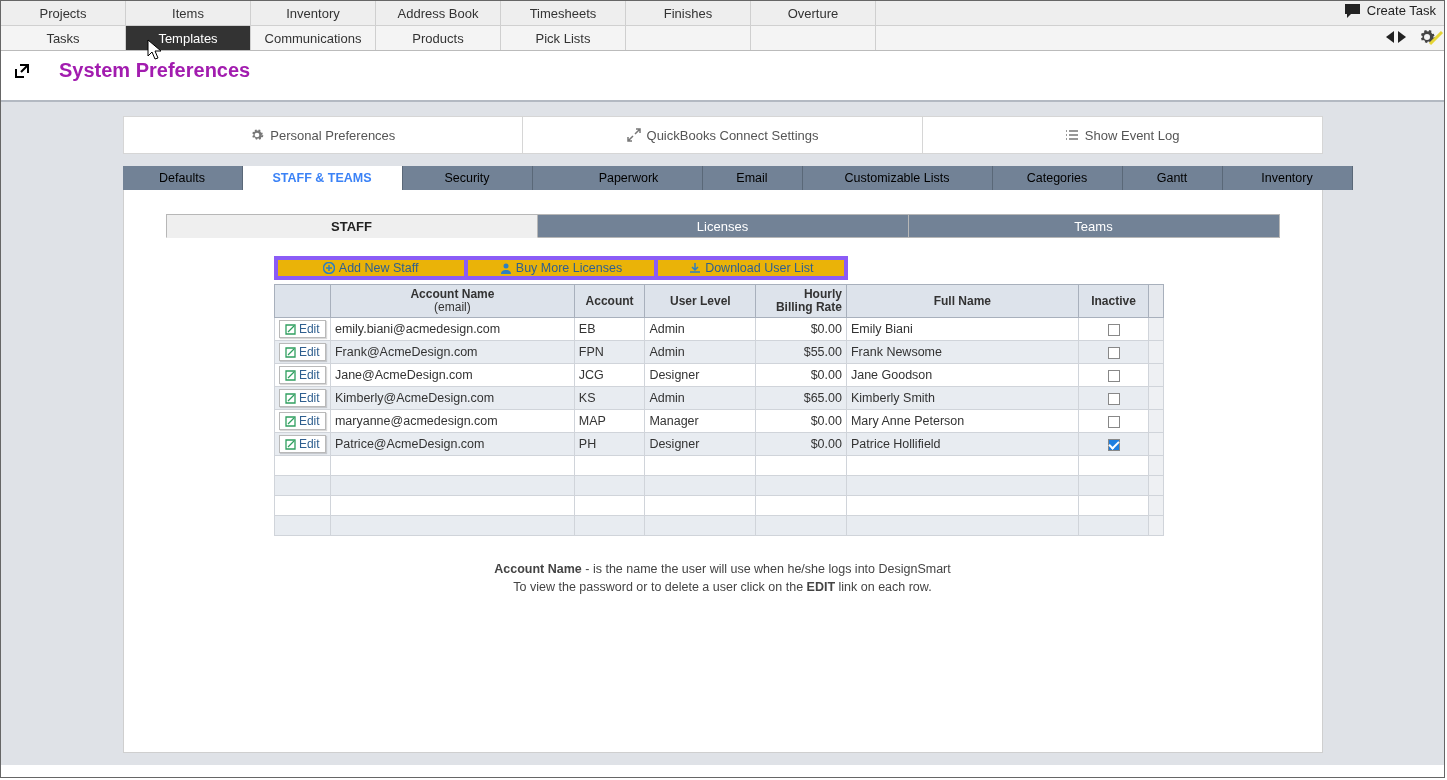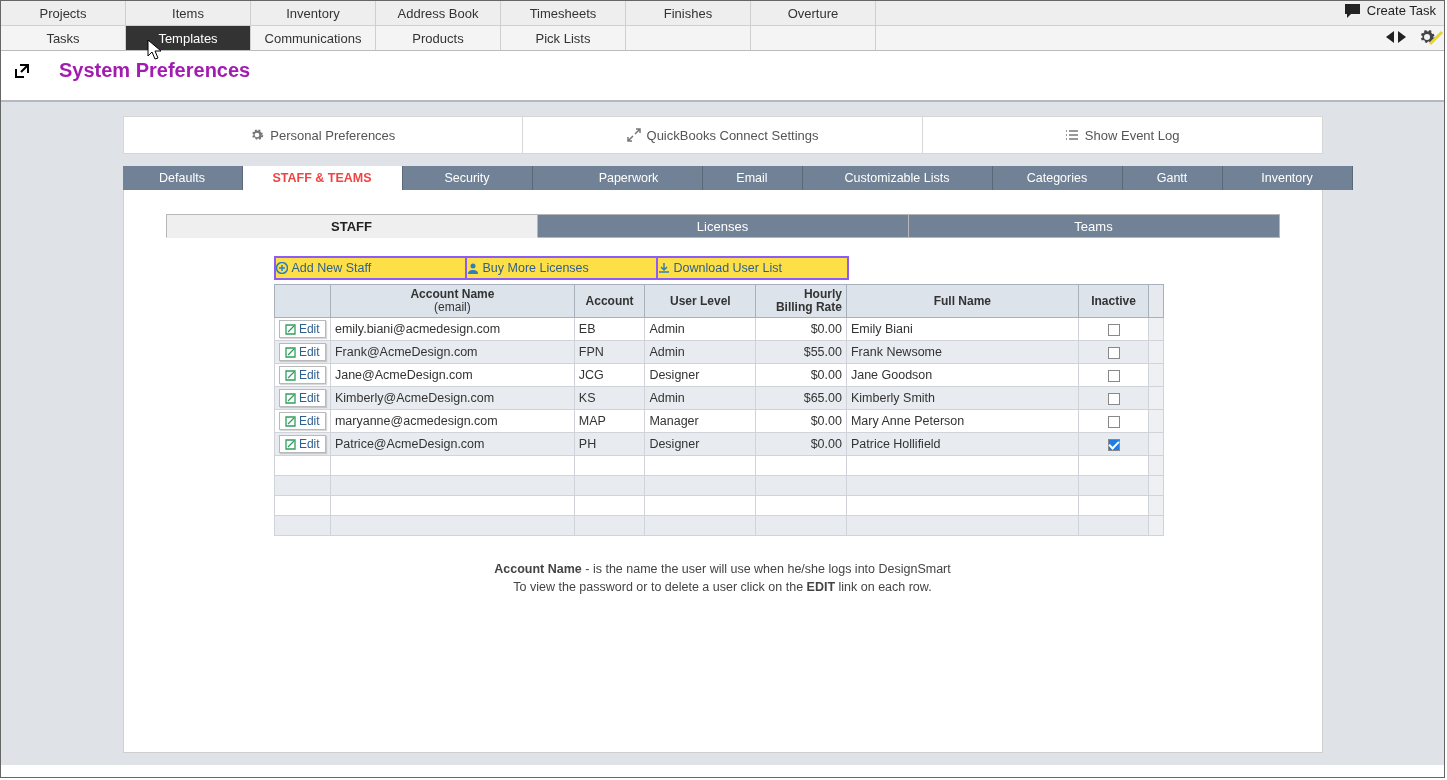--- a/index.html
+++ b/index.html
@@ -137,32 +137,32 @@
   
   .pref-tabs {
     display:flex;
     margin-top:12px;
     height:24px;
     font-size:12.5px;
   }
   .pref-tab {
     flex:0 0 auto;
     background:#728296;
-    color:#ffffff;
+    color:#000000;
     border-right:1px solid #5a6878;
     display:flex;
     align-items:center;
     justify-content:center;
     cursor:pointer;
     padding:0 14px;
   }
   .pref-tab.first { width:120px; }
   .pref-tab.active {
     background:#fff;
-    color:#ef4444;
+    color:#3b82f6;
     font-weight:bold;
   }
   .pref-tabs .pref-tab:nth-child(2){width:160px;}
   .pref-tabs .pref-tab:nth-child(3){width:130px;text-align:center;}
   .pref-tabs .pref-tab:nth-child(4){width:170px;padding-left:37px;}
   .pref-tabs .pref-tab:nth-child(5){width:100px;}
   .pref-tabs .pref-tab:nth-child(6){width:190px;}
   .pref-tabs .pref-tab:nth-child(7){width:130px;}
   .pref-tabs .pref-tab:nth-child(8){width:100px;}
   .pref-tabs .pref-tab:nth-child(9){width:130px;}
@@ -205,28 +205,29 @@
     margin-left:108px;
     width:890px;
   }
   .action-row {
     display:flex;
     height:24px;
     width:575px;
   }
   .act-btn {
     flex:1;
-    border:2px solid #8b5cf6;
-    display:flex;
-    align-items:center;
+    border:4px solid #8b5cf6;
+    display:flex;
+    align-items:center;
+    justify-content:center;
     gap:4px;
     color:#2f5f8f;
     cursor:pointer;
     font-size:12.5px;
-    background:#fde047;
+    background:#eab308;
   }
   .act-btn + .act-btn { border-left:none; }
 
   table.staff {
     border-collapse:collapse;
     width:100%;
     margin-top:4px;
     font-size:12.5px;
     table-layout:fixed;
   }

